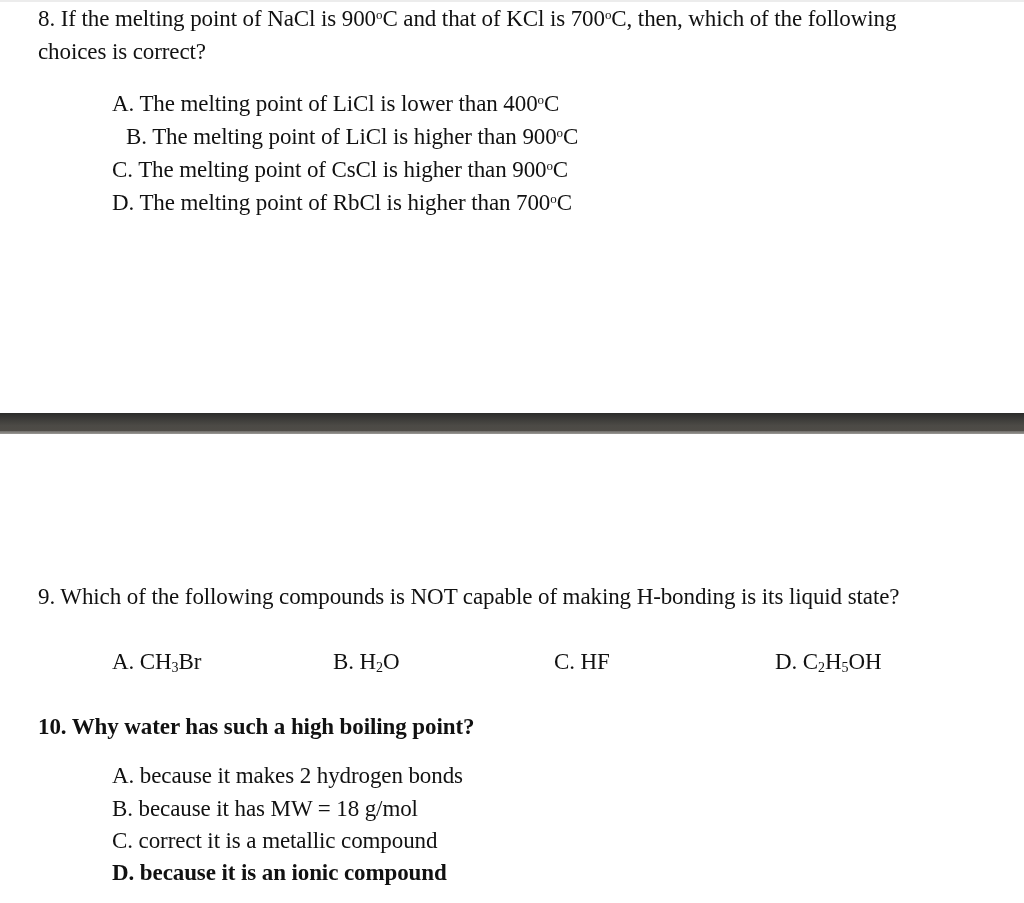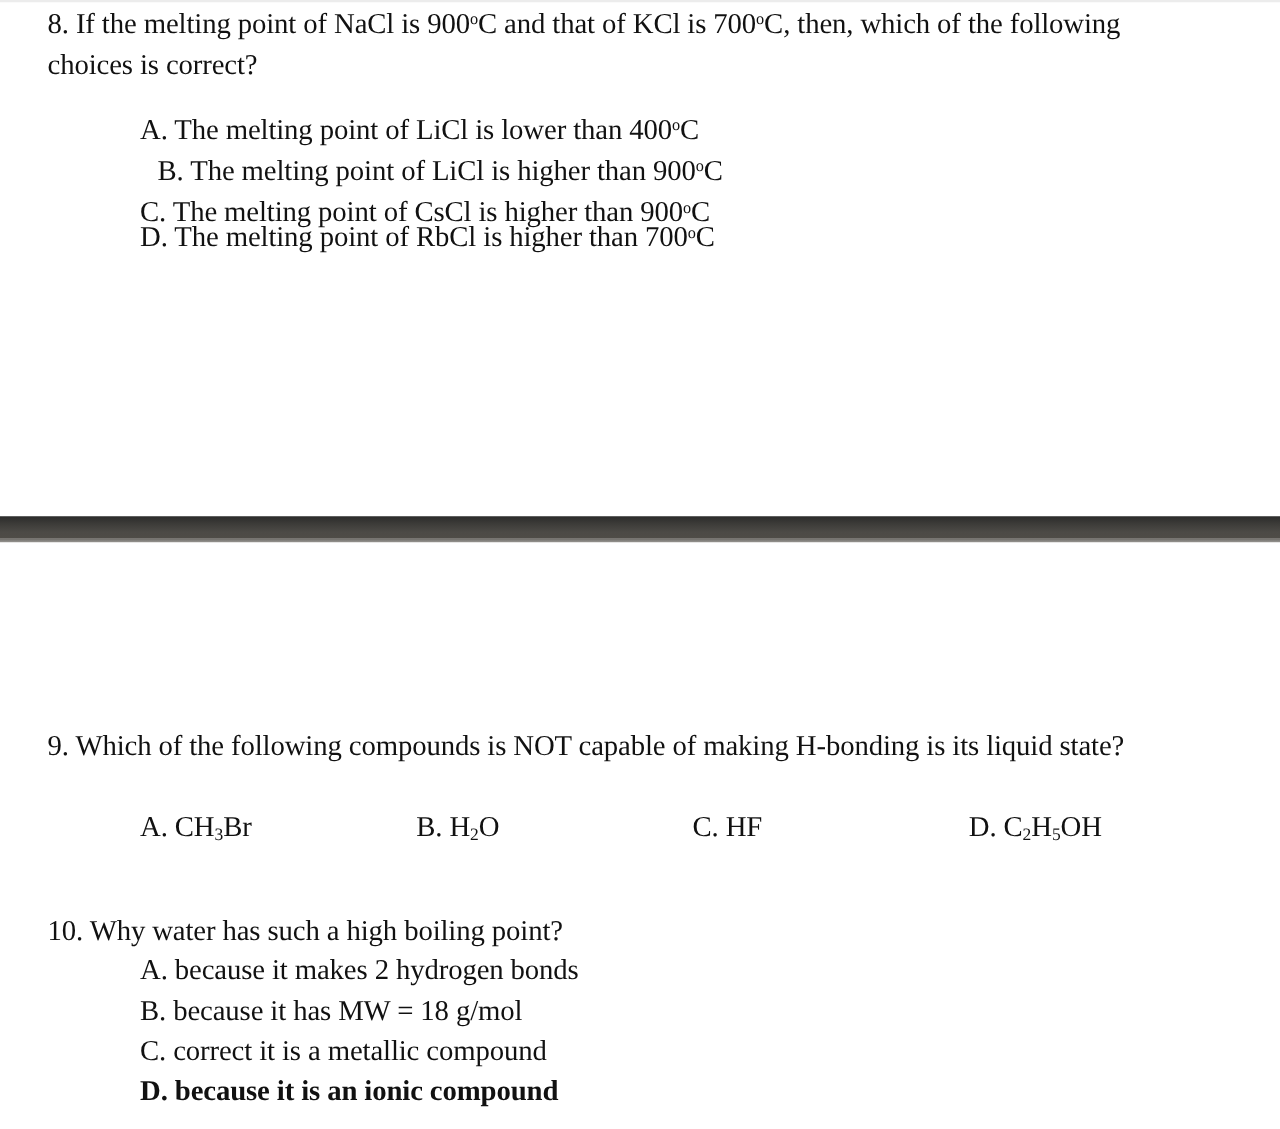--- a/index.html
+++ b/index.html
@@ -65,32 +65,32 @@
       line-height: 0;
     }
 
     
     .q8-line1 { left: 38px; top: 3px; }
     .q8-line2 { left: 38px; top: 36px; }
     .q8-opt { left: 112px; }
     .q8-opt-a { top: 88px; }
     .q8-opt-b { top: 121px; margin-left: 14px; }
     .q8-opt-c { top: 154px; }
-    .q8-opt-d { top: 174px; }
+    .q8-opt-d { top: 187px; }
 
     
     .q9-stem { left: 38px; top: 581px; }
     .q9-opt { top: 646px; }
     .q9-a { left: 112px; }
     .q9-b { left: 333px; }
     .q9-c { left: 554px; }
     .q9-d { left: 775px; }
 
     
-    .q10-stem { left: 38px; top: 729px; }
+    .q10-stem { left: 38px; top: 711px; font-weight: bold; }
     .q10-opt { left: 112px; }
     .q10-a { top: 760px; }
     .q10-b { top: 793px; }
     .q10-c { top: 825px; }
     .q10-d { top: 857px; font-weight: bold; }
   </style>
 </head>
 <body>
 
 <div class="top-edge"></div>

